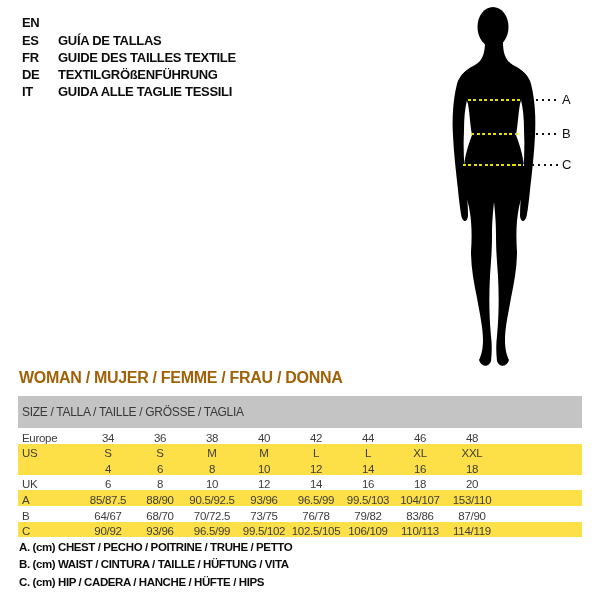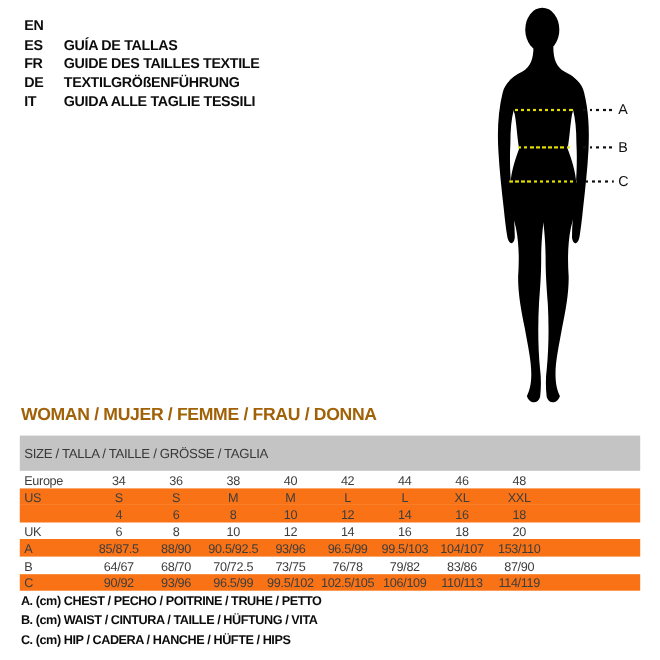--- a/index.html
+++ b/index.html
@@ -25,21 +25,21 @@
   
   .group-title { position:absolute; left:19px; top:369px; font-size:16px;
                  font-weight:bold; color:#a16207; letter-spacing:-0.3px; }
 
   
   .size-table { position:absolute; left:18px; top:396px; width:564px; }
   .thead { height:32px; background:#c4c4c4; display:flex; align-items:center;
            padding-left:4px; font-size:12px; color:#383838; letter-spacing:-0.3px; }
   .trow { display:flex; height:15.6px; align-items:flex-end;
           font-size:11.5px; color:#3d3d3d; letter-spacing:-0.3px; }
-  .trow.shaded { background:#f97316; }
+  .trow.shaded { background:#fde047; }
   .tcell { width:52px; text-align:center; }
   .tcell.label { width:64px; text-align:left; padding-left:4px; }
   .tcell.spacer { flex:1; }
 
   
   .legend { position:absolute; left:19px; top:541px; }
   .legend-row { height:17.3px; font-size:11.5px; font-weight:bold;
                 color:#0c0c0c; letter-spacing:-0.4px; }
 </style>
 </head>

